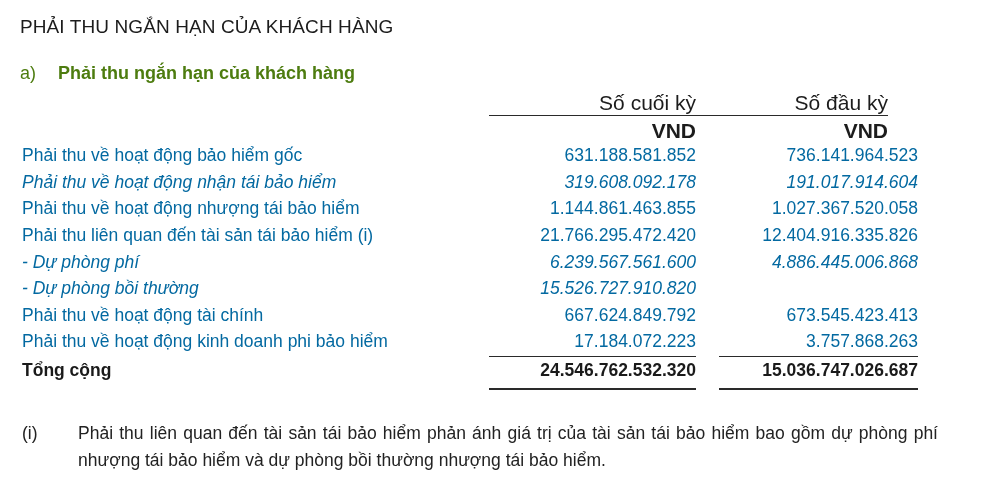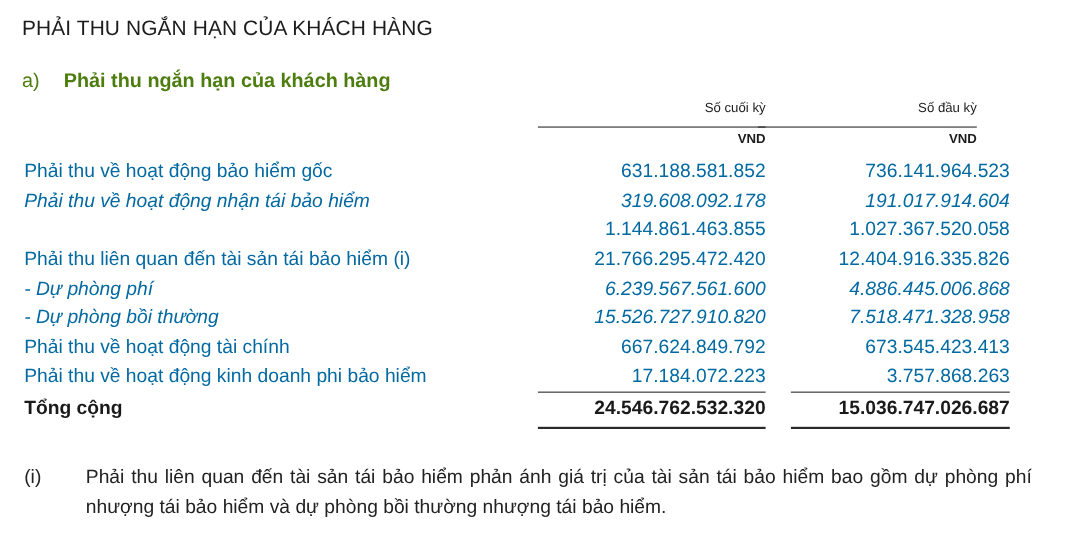--- a/index.html
+++ b/index.html
@@ -31,21 +31,21 @@
       font-weight: bold;
       color: #4d7c0f;
     }
     .sub-heading .marker {
       display: inline-block;
       width: 38px;
       font-weight: normal;
     }
     .col-head {
       position: absolute;
-      font-size: 12px;
+      font-size: 21px;
       text-align: right;
       color: #1c1c1c;
     }
     .col1 { left: 489px; width: 207px; }
     .col2 { left: 689px; width: 199px; }
     .hdr-label { top: 91px; height: 24px; border-bottom: 1.5px solid #2a2a2a; }
     .hdr-unit { top: 119px; font-weight: bold; text-align: right; }
     .row {
       position: absolute;
       left: 0;
@@ -115,37 +115,37 @@
   <span class="label">Phải thu về hoạt động bảo hiểm gốc</span>
   <span class="v1">631.188.581.852</span>
   <span class="v2">736.141.964.523</span>
 </div>
 <div class="row" style="top:172px;font-style:italic;">
   <span class="label">Phải thu về hoạt động nhận tái bảo hiểm</span>
   <span class="v1">319.608.092.178</span>
   <span class="v2">191.017.914.604</span>
 </div>
 <div class="row" style="top:198px;">
+  <span class="label">Phải thu về hoạt động nhượng tái bảo hiểm</span>
   <span class="v1">1.144.861.463.855</span>
   <span class="v2">1.027.367.520.058</span>
 </div>
 <div class="row" style="top:225px;">
   <span class="label">Phải thu liên quan đến tài sản tái bảo hiểm (i)</span>
   <span class="v1">21.766.295.472.420</span>
   <span class="v2">12.404.916.335.826</span>
 </div>
 <div class="row italic" style="top:252px;padding-left:36px;">
   <span class="label">- Dự phòng phí</span>
   <span class="v1">6.239.567.561.600</span>
   <span class="v2">4.886.445.006.868</span>
 </div>
 <div class="row italic" style="top:278px;">
   <span class="label">- Dự phòng bồi thường</span>
   <span class="v1">15.526.727.910.820</span>
-  <span class="v2">7.518.471.328.958</span>
 </div>
 <div class="row" style="top:305px;padding-left:46px;">
   <span class="label">Phải thu về hoạt động tài chính</span>
   <span class="v1">667.624.849.792</span>
   <span class="v2">673.545.423.413</span>
 </div>
 <div class="row" style="top:331px;">
   <span class="label">Phải thu về hoạt động kinh doanh phi bảo hiểm</span>
   <span class="v1">17.184.072.223</span>
   <span class="v2">3.757.868.263</span>

